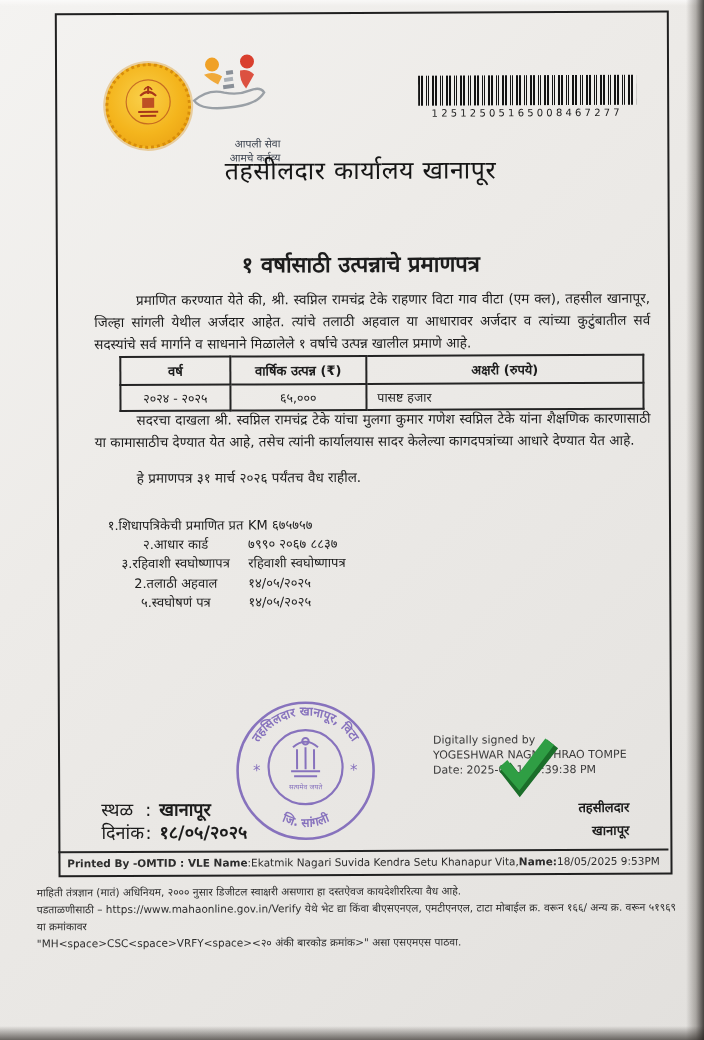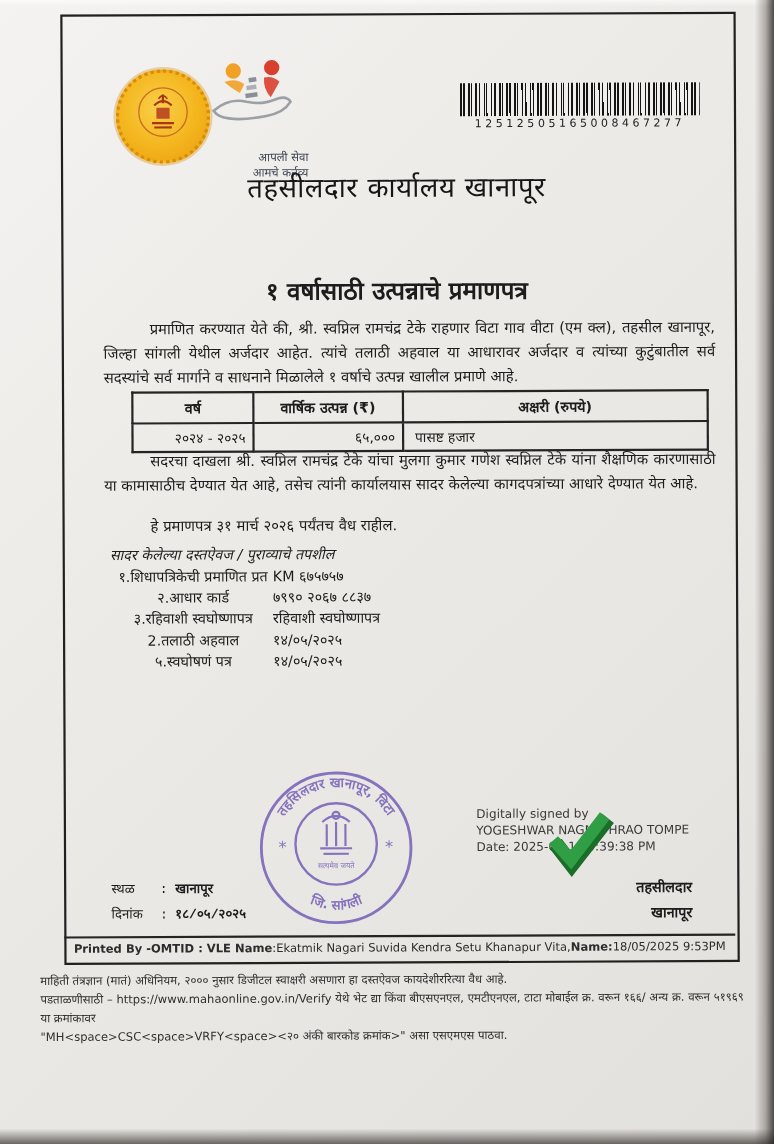--- a/index.html
+++ b/index.html
@@ -26,36 +26,36 @@
   .serial-block{left:462px;top:197px;width:190px;font-size:12.5px;font-weight:bold;line-height:19px;}
 
   
   .main-title{left:57px;top:248px;width:610px;text-align:center;font-size:22px;font-weight:bold;}
   .para{left:95px;width:556px;font-size:13.5px;line-height:22px;text-align:justify;text-indent:42px;}
   .para b{font-weight:normal;}
   .p1{top:288px;}
   .income-table{left:120px;top:355px;width:525px;border-collapse:collapse;}
   .income-table th,.income-table td{border:2px solid #242424;font-size:13px;padding:2px 6px;}
   .income-table th{font-weight:bold;text-align:center;height:22px;}
-  .income-table td{height:20px;text-align:right;font-size:12.5px;}
+  .income-table td{height:20px;text-align:center;font-size:12.5px;}
   .income-table td.words{text-align:left;padding-left:10px;}
   .col-year{width:21%;} .col-amt{width:26%;} .col-words{width:53%;}
   .p2{top:408px;}
   .validity{left:95px;top:468px;width:556px;font-size:13.5px;text-indent:42px;}
   .docs-heading{left:100px;top:494px;font-size:13px;font-style:italic;font-weight:500;}
   .doc-list{left:103px;top:515px;width:430px;font-size:13px;line-height:19.2px;}
   .doc-row{display:flex;}
   .doc-label{flex:0 0 145px;text-align:center;}
   .doc-value{flex:1;}
 
   
   .stamp{left:231px;top:697px;width:147px;height:147px;opacity:.88;}
   .digital-sig{left:432px;top:733px;width:240px;font-size:11px;line-height:15px;color:#3a3a3a;}
   .check{left:494px;top:735px;width:62px;height:64px;transform:rotate(4deg);}
-  .place-date{left:100px;top:797px;font-size:12px;line-height:23px;font-family:Liberation Mono, monospace;}
+  .place-date{left:100px;top:797px;font-size:18px;line-height:23px;}
   .pd-row{display:flex;}
   .pd-label{flex:0 0 44px;}
   .pd-colon{flex:0 0 14px;}
   .pd-value{font-weight:bold;}
   .officer{left:518px;top:797px;width:110px;text-align:right;font-size:13px;font-weight:bold;line-height:23px;}
 
   
   .print-strip{left:57px;top:850px;width:610px;height:20px;border-top:2px solid #242424;
     display:flex;align-items:center;justify-content:center;font-size:10.5px;color:#2c2c2c;white-space:nowrap;}
   .print-strip .b{font-weight:bold;}
@@ -127,21 +127,20 @@
         <td>६५,०००</td>
         <td class="words">पासष्ट हजार</td>
       </tr>
     </tbody>
       </table>
 
     <div class="abs para p2"><span>सदरचा दाखला </span><b>श्री. स्वप्निल रामचंद्र टेके</b><span> यांचा </span><b>मुलगा कुमार गणेश स्वप्निल टेके</b><span> यांना </span><b>शैक्षणिक कारणासाठी</b><span> या कामासाठीच देण्यात येत आहे, तसेच त्यांनी कार्यालयास सादर केलेल्या कागदपत्रांच्या आधारे देण्यात येत आहे.</span></div>
 
     <div class="abs validity">हे प्रमाणपत्र ३१ मार्च २०२६ पर्यंतच वैध राहील.</div>
 
-    <div class="abs docs-heading">सादर केलेल्या दस्तऐवज / पुराव्याचे तपशील</div>
     <div class="abs doc-list">
       <div class="doc-row">
         <span class="doc-label">१.शिधापत्रिकेची प्रमाणित प्रत</span>
         <span class="doc-value">KM ६७५७५७</span>
       </div>
       <div class="doc-row">
         <span class="doc-label">२.आधार कार्ड</span>
         <span class="doc-value">७९९० २०६७ ८८३७</span>
       </div>
       <div class="doc-row">

